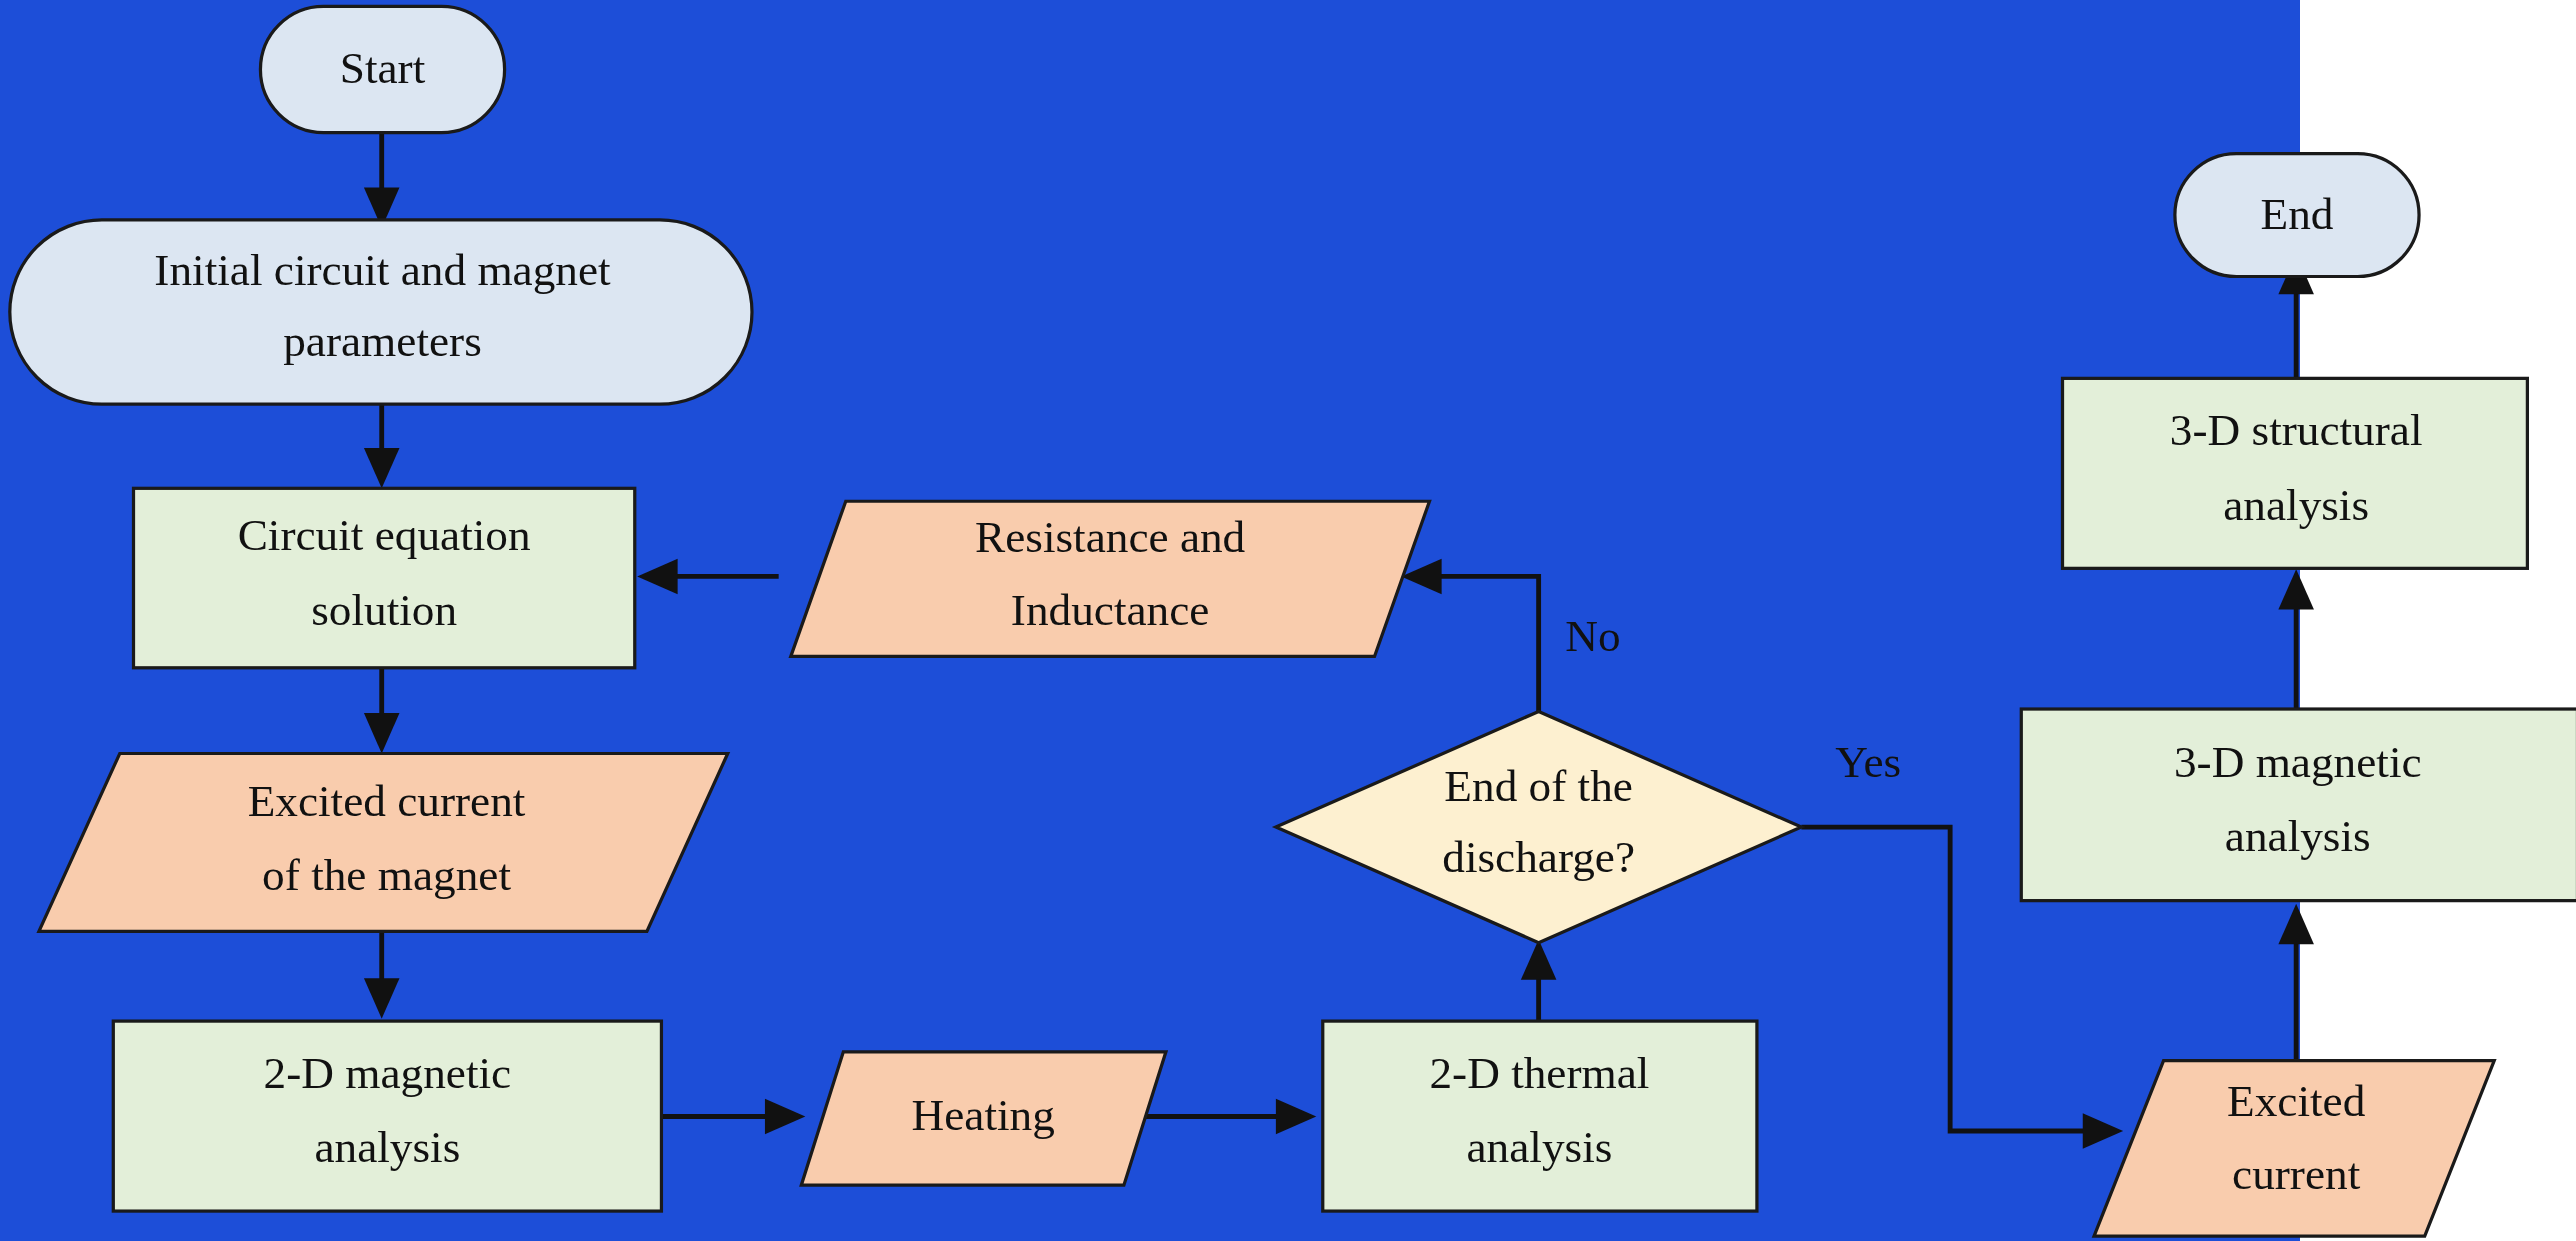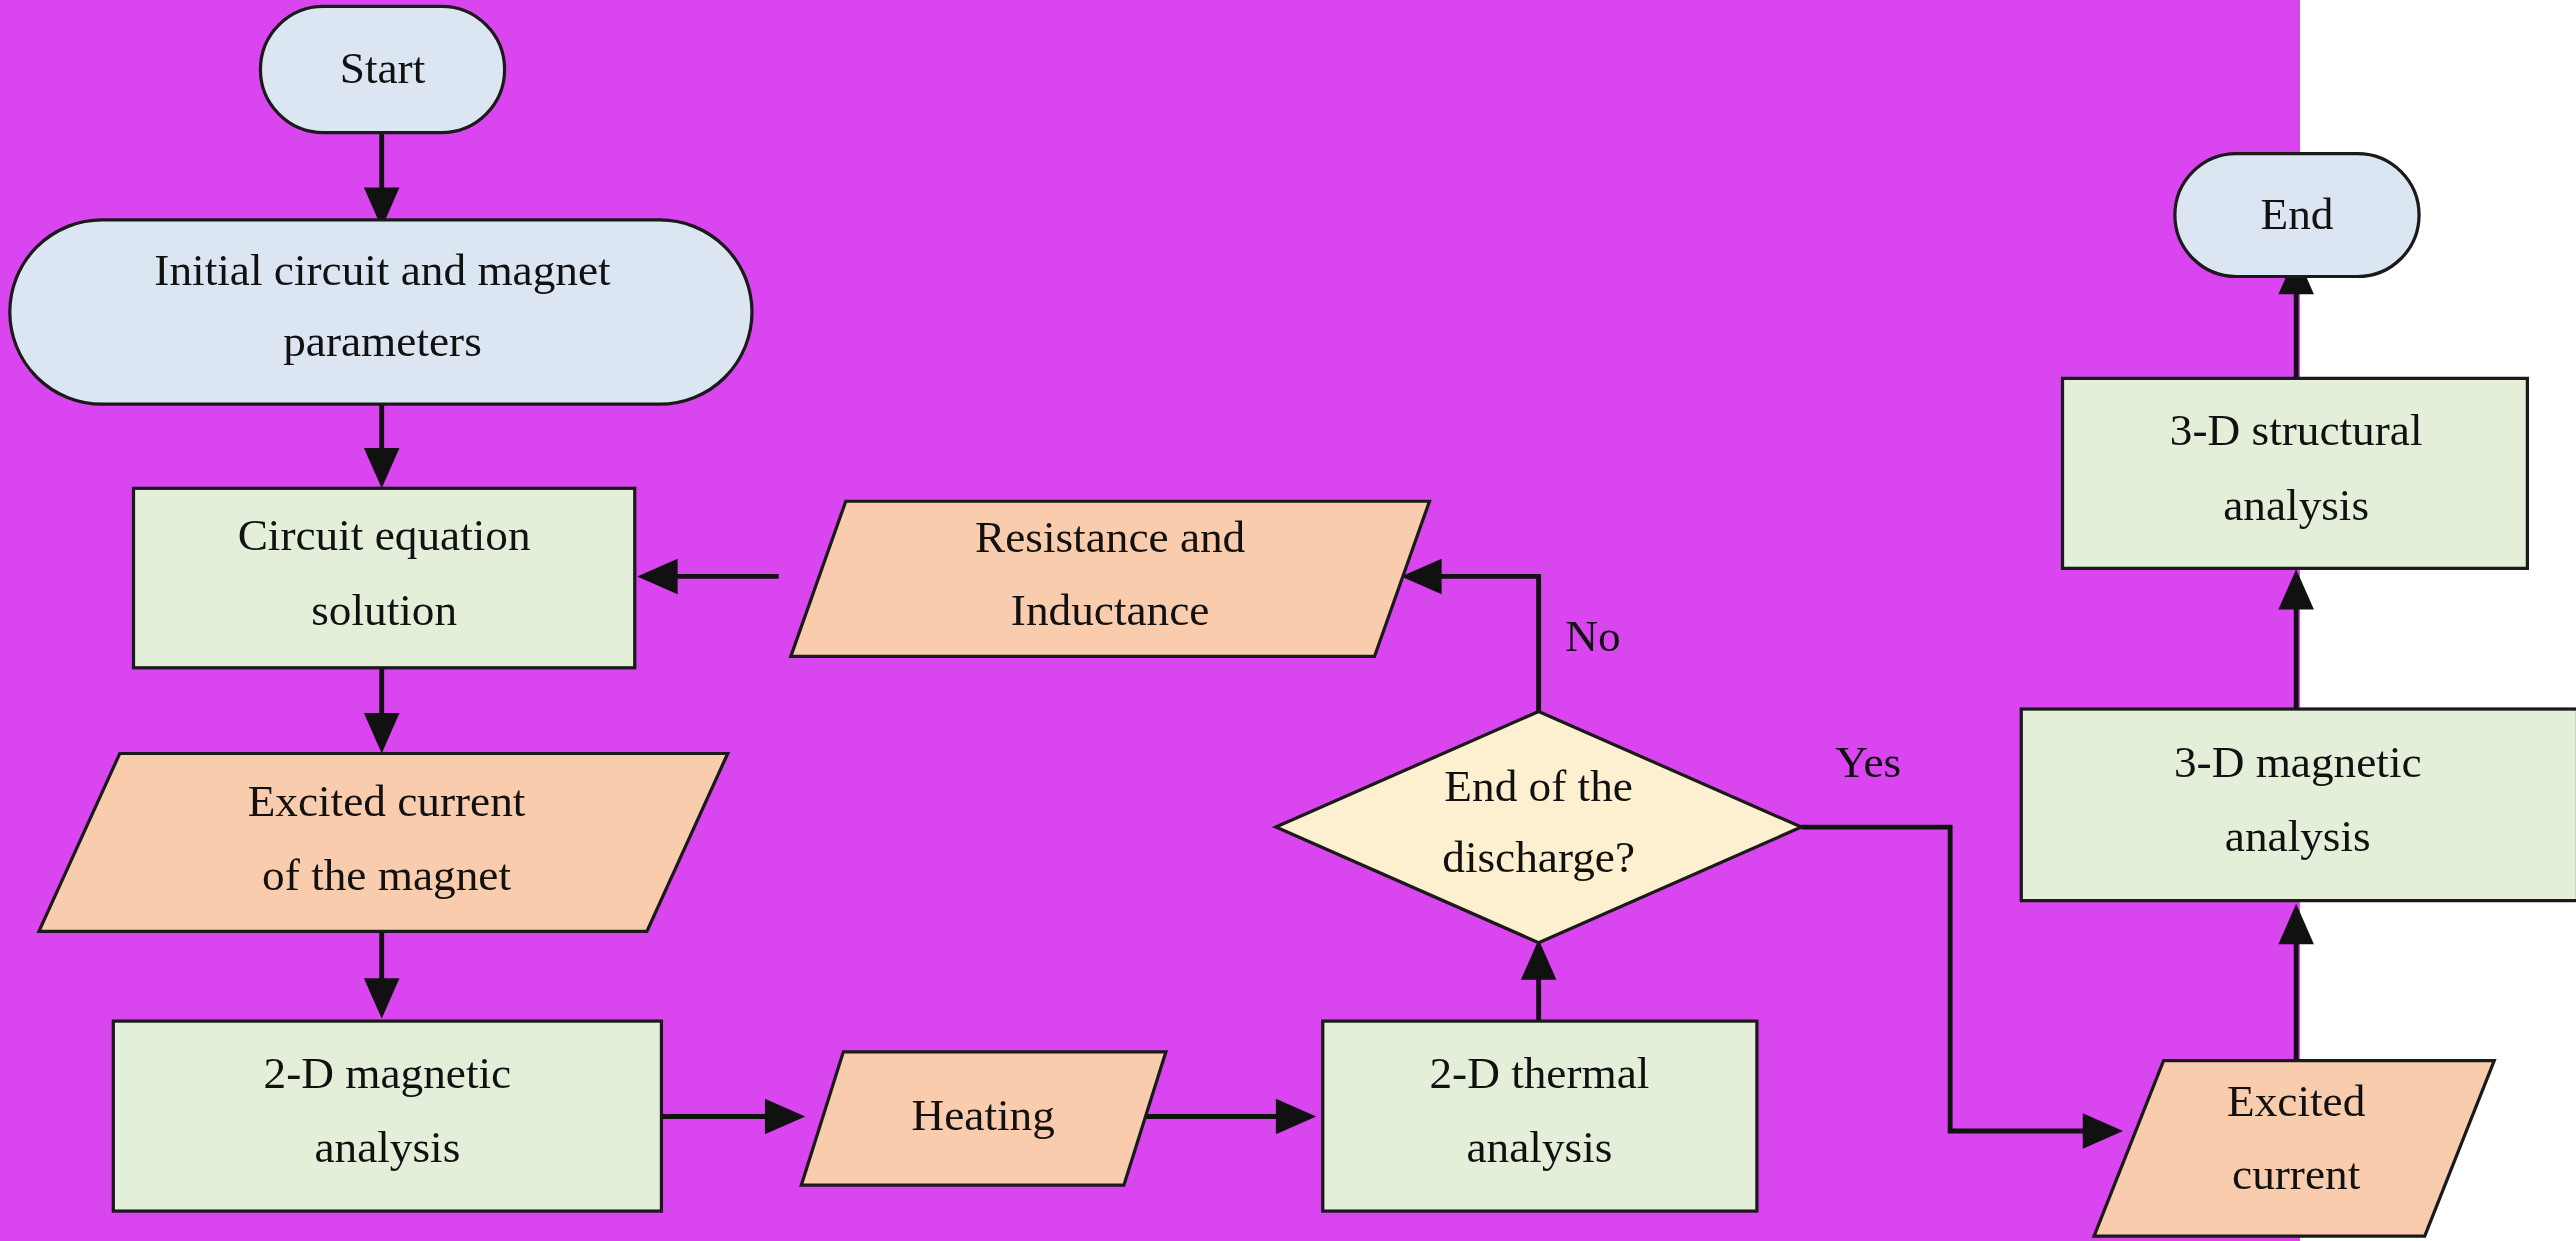--- a/index.html
+++ b/index.html
@@ -10,21 +10,21 @@
   body {
     width: 2576px;
     height: 1241px;
     overflow: hidden;
     font-family: "Liberation Serif", "DejaVu Serif", serif;
   }
   #flow-root {
     position: relative;
     width: 2300px;
     height: 1241px;
-    background: #d946ef;
+    background: #1d4ed8;
   }
   svg#flow-svg {
     display: block;
     width: 2576px;
     height: 1241px;
   }
   .node-shape {
     stroke: #1a1a1a;
     stroke-width: 4;
   }

